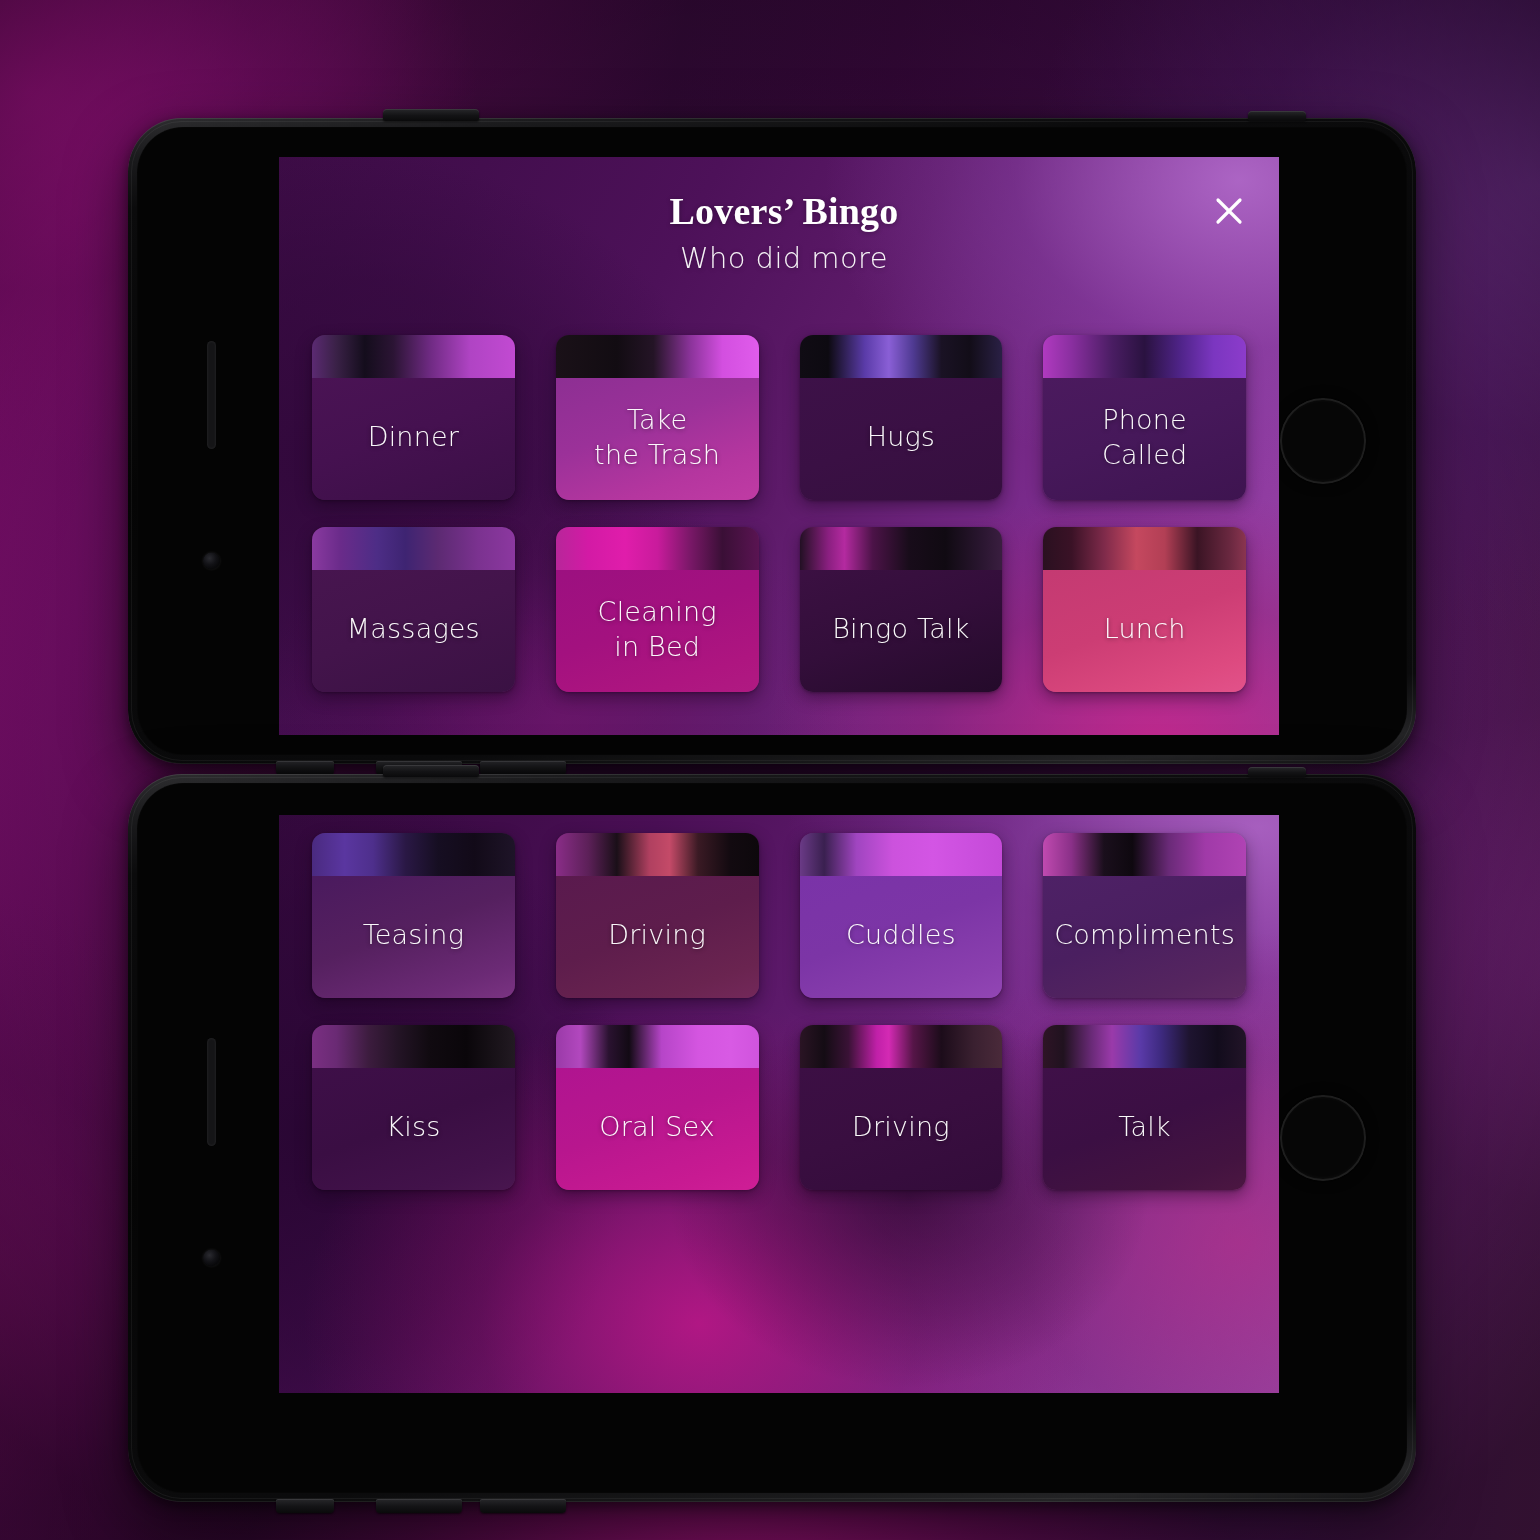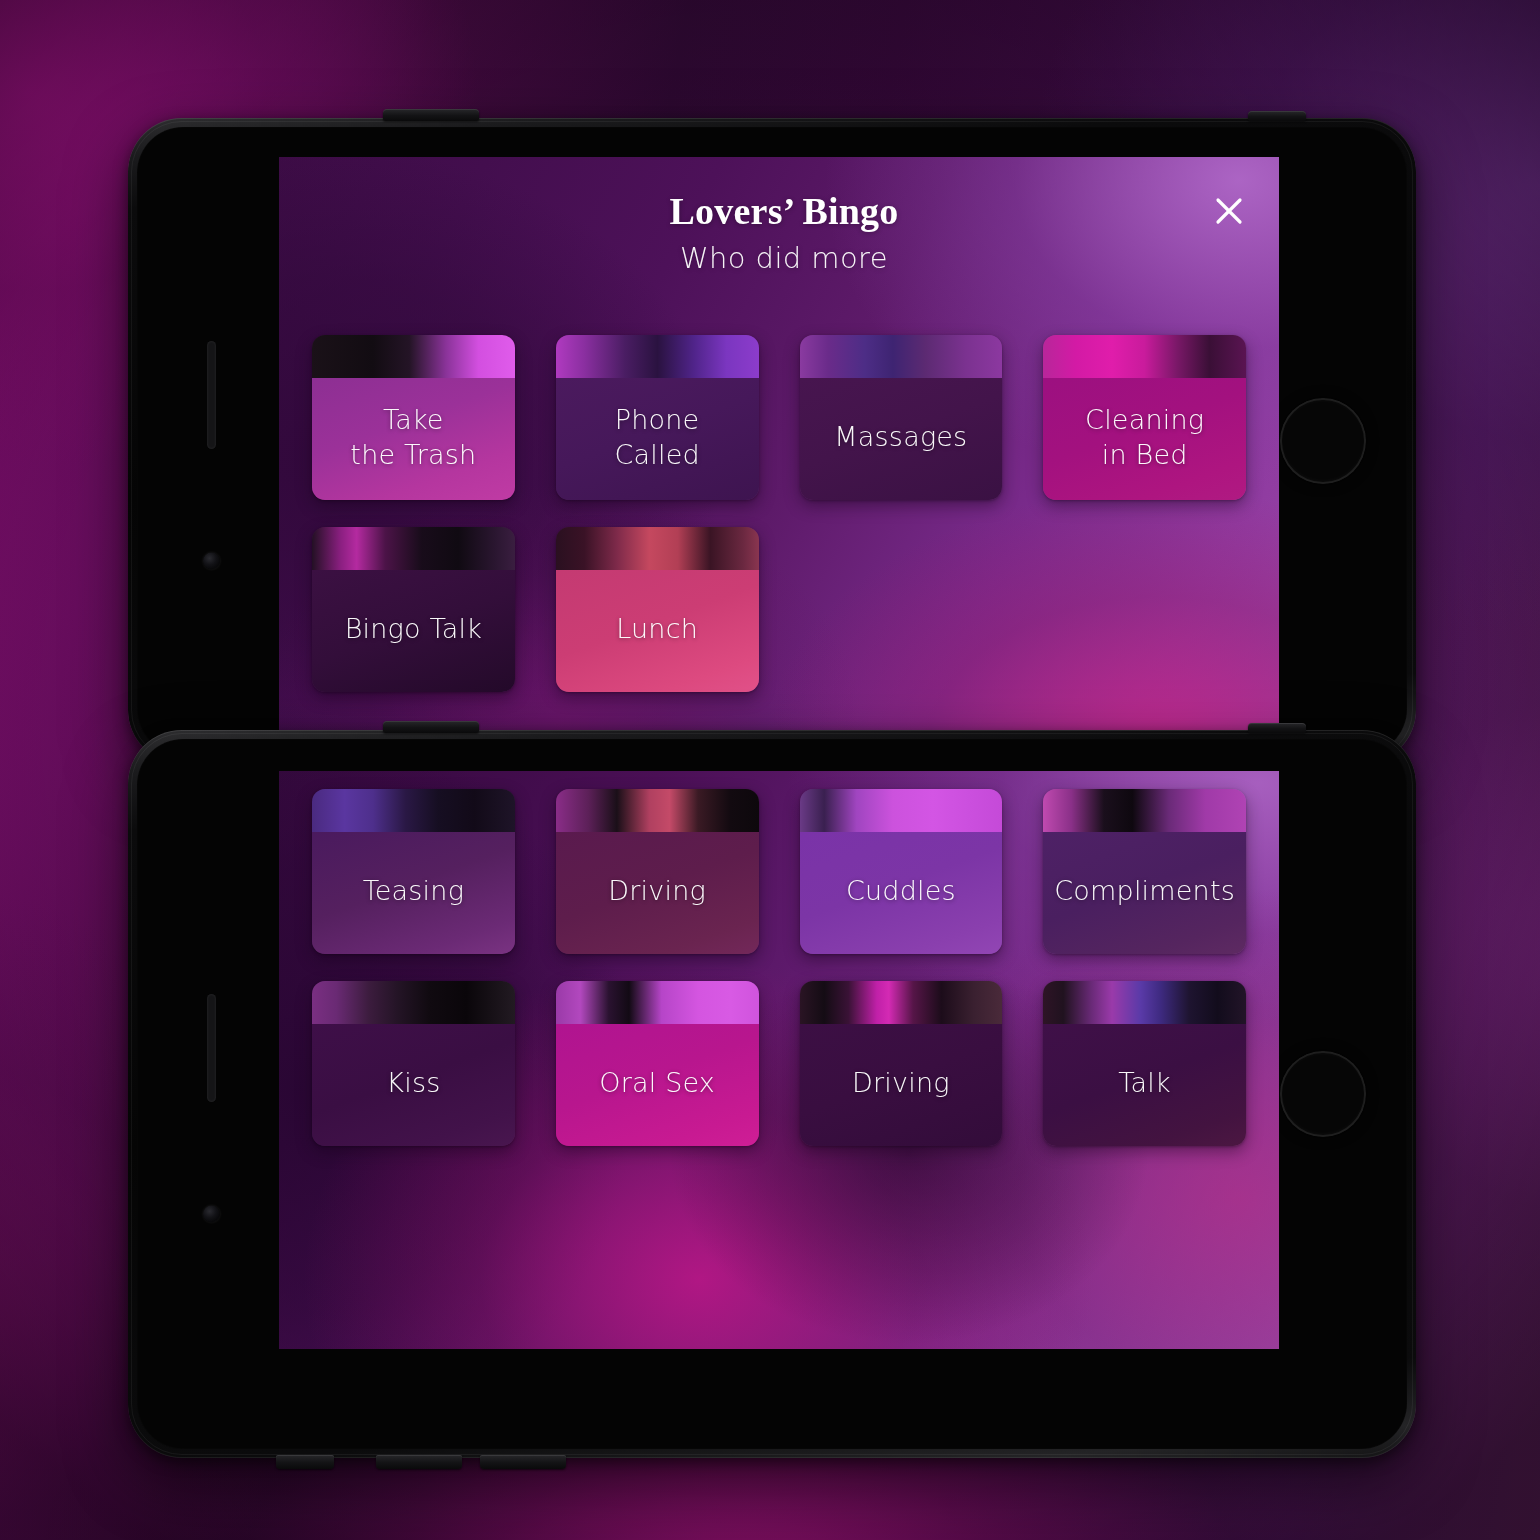--- a/index.html
+++ b/index.html
@@ -74,21 +74,21 @@
     overflow: visible;
   }
   .phone::before { 
     content:"";
     position:absolute; inset:3px;
     border-radius: 51px;
     border: 1px solid rgba(255,255,255,0.055);
     pointer-events:none;
   }
   .phone-top { left: 128px; top: 118px; width: 1288px; height: 646px; }
-  .phone-bot { left: 128px; top: 730px; width: 1288px; height: 728px; }
+  .phone-bot { left: 128px; top: 774px; width: 1288px; height: 728px; }
 
   
   .phone-face {
     position: absolute;
     inset: 9px;
     border-radius: 46px;
     background: #040404;
     box-shadow: inset 0 0 2px rgba(255,255,255,0.06);
   }
 
@@ -331,24 +331,34 @@
             <div class="close-btn">
               <svg viewBox="0 0 56 56">
                 <line x1="17" y1="17" x2="39" y2="39" stroke="#ffffff" stroke-width="3.2" stroke-linecap="round"></line>
                 <line x1="39" y1="17" x2="17" y2="39" stroke="#ffffff" stroke-width="3.2" stroke-linecap="round"></line>
               </svg>
             </div>
           </div>
 
           <div class="grid" id="grid-top">
               <div class="card">
+                <div class="card-strip" style="background: linear-gradient(90deg, rgb(91, 42, 114) 0%, rgb(58, 33, 71) 12%, rgb(20, 13, 28) 26%, rgb(43, 20, 52) 40%, rgb(110, 42, 130) 58%, rgb(176, 68, 196) 78%, rgb(194, 74, 210) 100%);"></div>
+                <div class="card-body" style="background: linear-gradient(160deg, rgb(74, 19, 84) 0%, rgb(69, 17, 80) 45%, rgb(59, 15, 70) 100%);"></div>
+                <div class="card-label">Dinner</div>
+              </div>
+              <div class="card">
                 <div class="card-strip" style="background: linear-gradient(90deg, rgb(26, 17, 24) 0%, rgb(18, 12, 18) 30%, rgb(36, 20, 38) 48%, rgb(138, 51, 153) 66%, rgb(211, 79, 224) 82%, rgb(224, 92, 235) 100%);"></div>
                 <div class="card-body" style="background: linear-gradient(160deg, rgb(141, 47, 147) 0%, rgb(155, 49, 153) 40%, rgb(181, 54, 159) 75%, rgb(192, 59, 164) 100%);"></div>
                 <div class="card-label">Take
 the Trash</div>
+              </div>
+              <div class="card">
+                <div class="card-strip" style="background: linear-gradient(90deg, rgb(16, 12, 20) 0%, rgb(13, 10, 17) 14%, rgb(90, 59, 168) 32%, rgb(138, 95, 214) 44%, rgb(79, 58, 146) 56%, rgb(26, 18, 36) 70%, rgb(18, 13, 24) 84%, rgb(42, 32, 69) 100%);"></div>
+                <div class="card-body" style="background: linear-gradient(160deg, rgb(61, 17, 72) 0%, rgb(58, 16, 68) 48%, rgb(53, 15, 62) 100%);"></div>
+                <div class="card-label">Hugs</div>
               </div>
               <div class="card">
                 <div class="card-strip" style="background: linear-gradient(90deg, rgb(176, 58, 192) 0%, rgb(138, 47, 160) 14%, rgb(74, 29, 99) 34%, rgb(42, 18, 64) 50%, rgb(80, 36, 138) 68%, rgb(123, 54, 192) 84%, rgb(140, 60, 203) 100%);"></div>
                 <div class="card-body" style="background: linear-gradient(160deg, rgb(75, 26, 94) 0%, rgb(70, 24, 90) 46%, rgb(62, 20, 80) 100%);"></div>
                 <div class="card-label">Phone
 Called</div>
               </div>
               <div class="card">
                 <div class="card-strip" style="background: linear-gradient(90deg, rgb(138, 58, 160) 0%, rgb(106, 43, 138) 14%, rgb(77, 45, 134) 32%, rgb(62, 36, 114) 46%, rgb(92, 42, 114) 62%, rgb(123, 50, 144) 82%, rgb(140, 56, 160) 100%);"></div>
                 <div class="card-body" style="background: linear-gradient(160deg, rgb(71, 21, 79) 0%, rgb(67, 20, 75) 46%, rgb(58, 17, 67) 100%);"></div>

